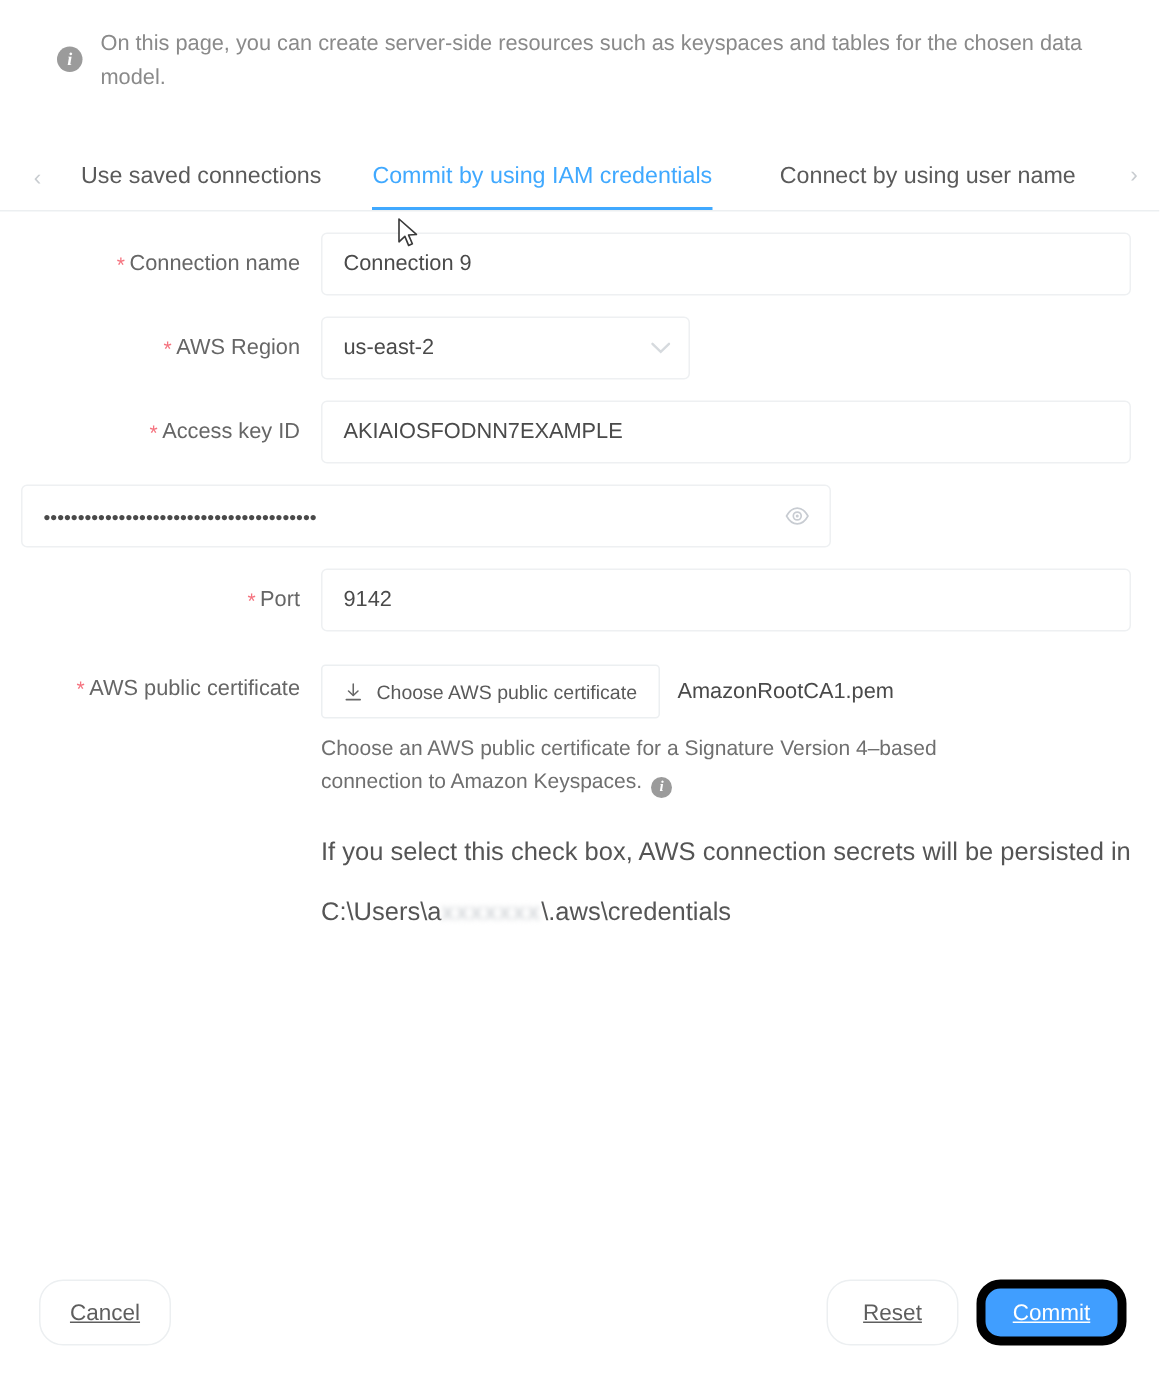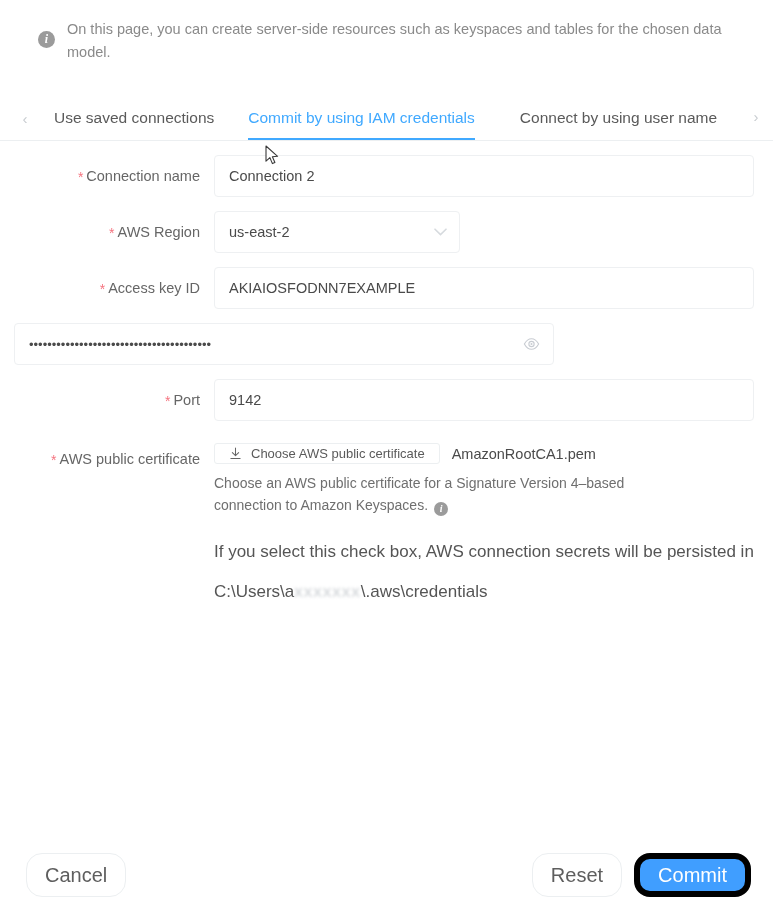--- a/index.html
+++ b/index.html
@@ -165,21 +165,21 @@
     cursor: pointer;
   }
 
   
   .cert-line {
     display: flex;
     align-items: center;
   }
   .cert-btn {
     box-sizing: border-box;
-    height: 21px;
+    height: 36px;
     border: 1px solid #eceff1;
     border-radius: 3px;
     background: #ffffff;
     display: flex;
     align-items: center;
     padding: 0 14px;
     font-size: 13px;
     color: #5a5a5a;
     cursor: pointer;
     white-space: nowrap;
@@ -247,26 +247,27 @@
     padding: 0 22px 0 26px;
     display: flex;
     align-items: center;
     box-sizing: border-box;
   }
   .btn {
     box-sizing: border-box;
     height: 44px;
     min-width: 88px;
     border-radius: 16px;
-    font-size: 20px;
+    font-size: 15px;
     display: inline-flex;
     align-items: center;
     justify-content: center;
     cursor: pointer;
     padding: 0 18px;
+    text-decoration: underline;
   }
   .btn.secondary {
     border: 1px solid #eceff1;
     background: #ffffff;
     color: #5e5e5e;
   }
   .btn.primary {
     border: 6px solid #000000;
     background: #409eff;
     color: #ffffff;
@@ -308,21 +309,21 @@
 </div>
 
 <div class="form">
 
   <div class="row">
     <div class="label">
       <span class="req">*</span><span>Connection name</span>
     </div>
     <div class="field">
       <div class="input wide">
-        <span>Connection 2</span>
+        <span>Connection 9</span>
       </div>
     </div>
   </div>
 
   <div class="row">
     <div class="label">
       <span class="req">*</span><span>AWS Region</span>
     </div>
     <div class="field">
       <div class="input select">

